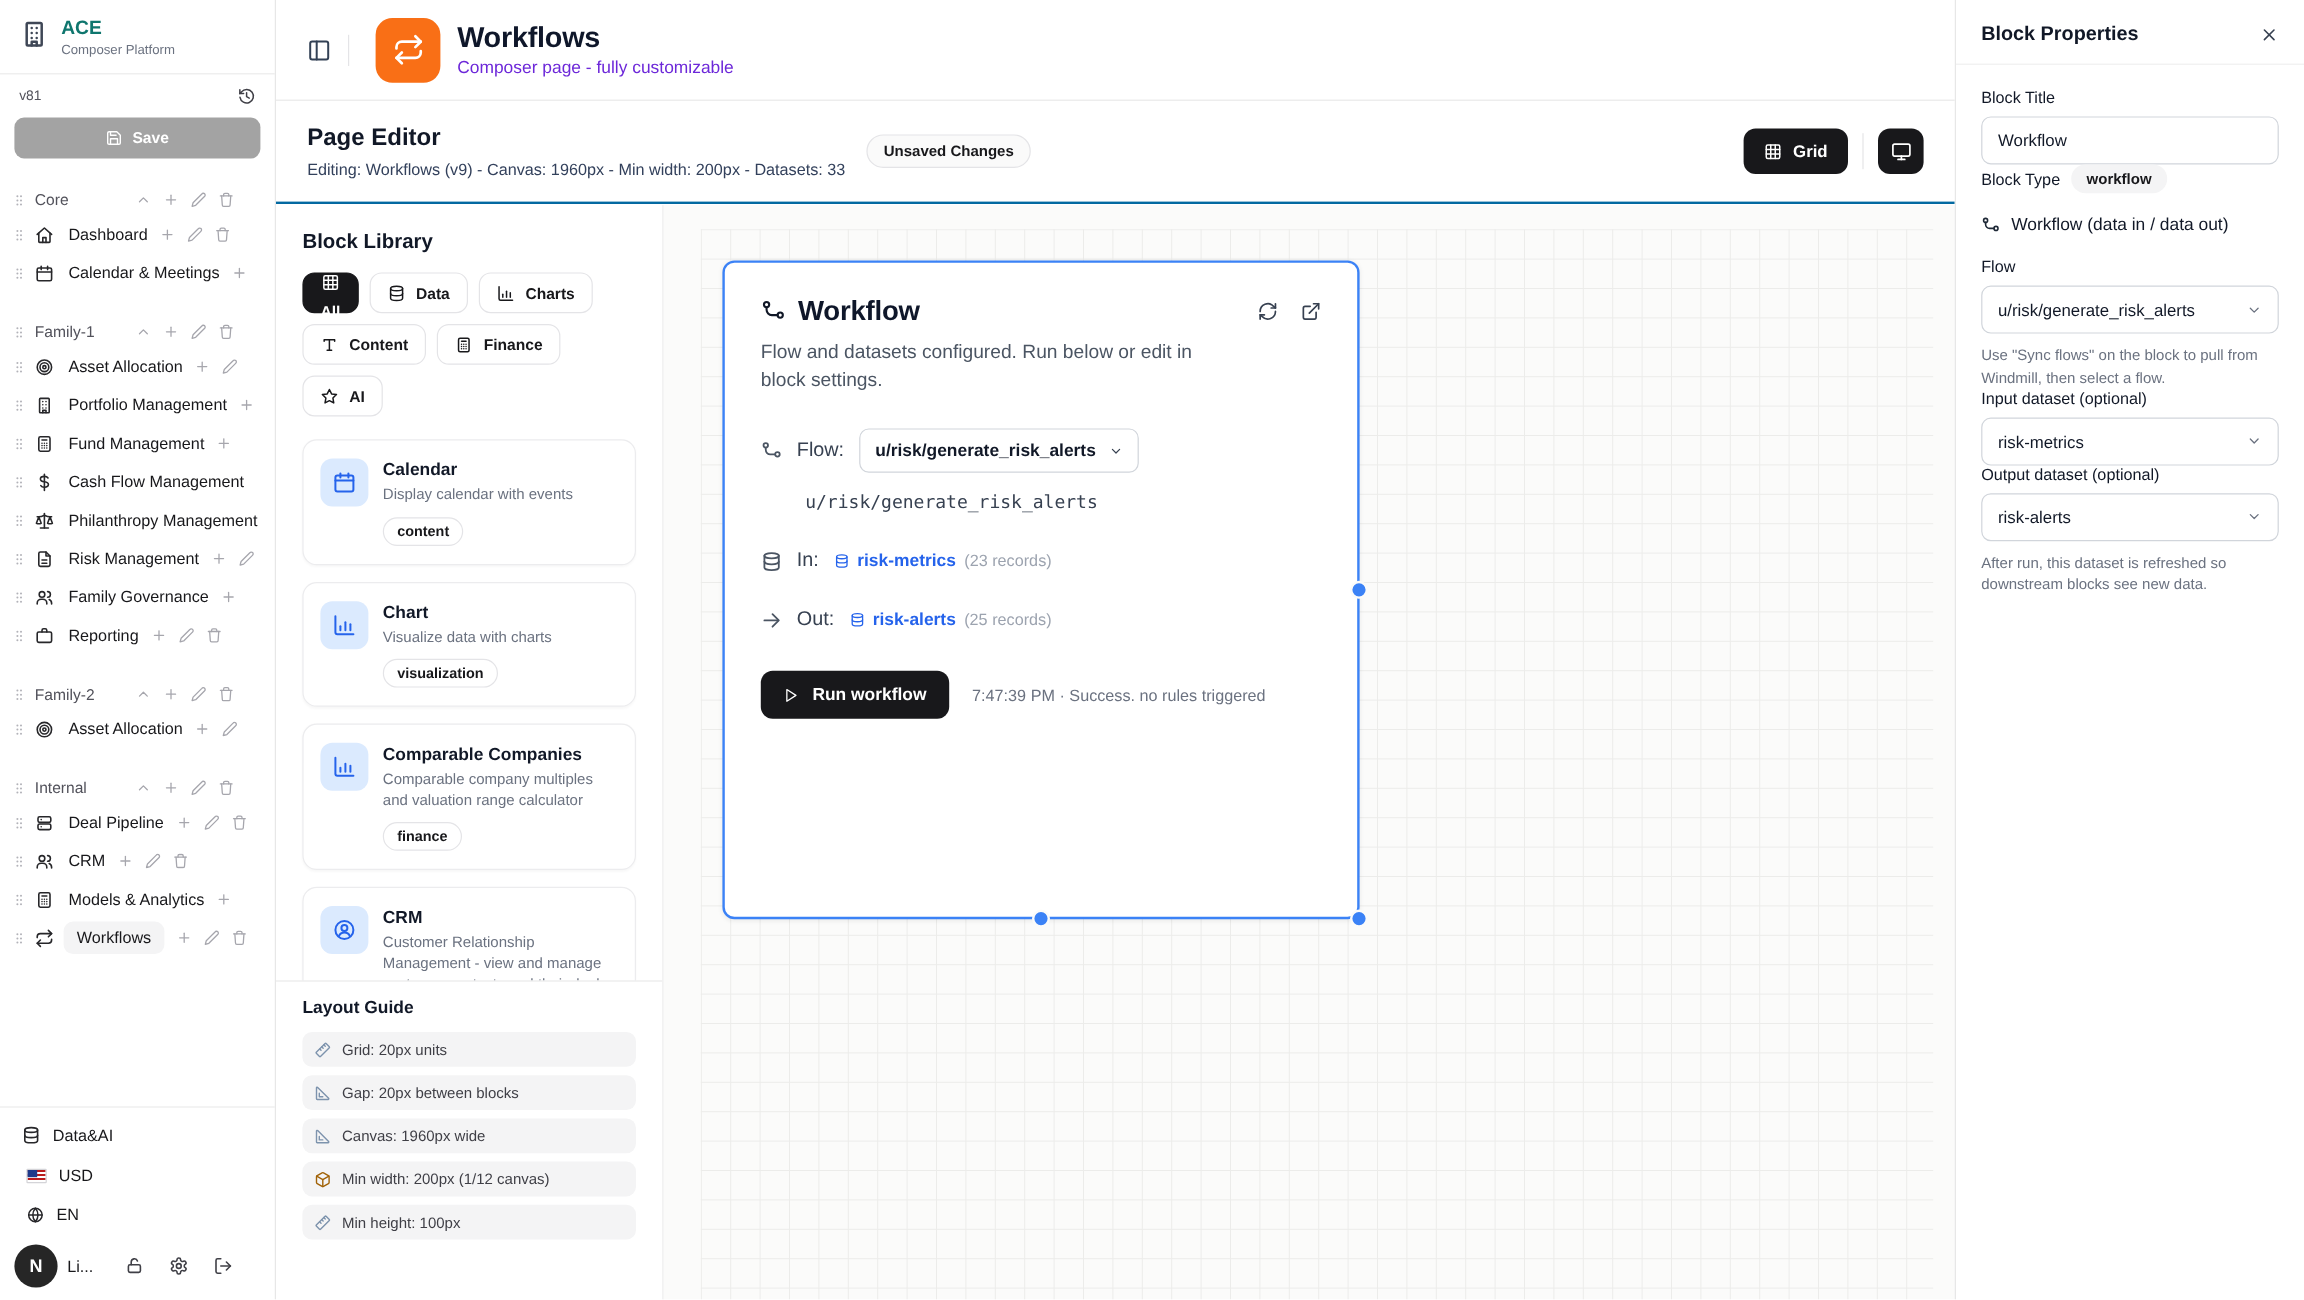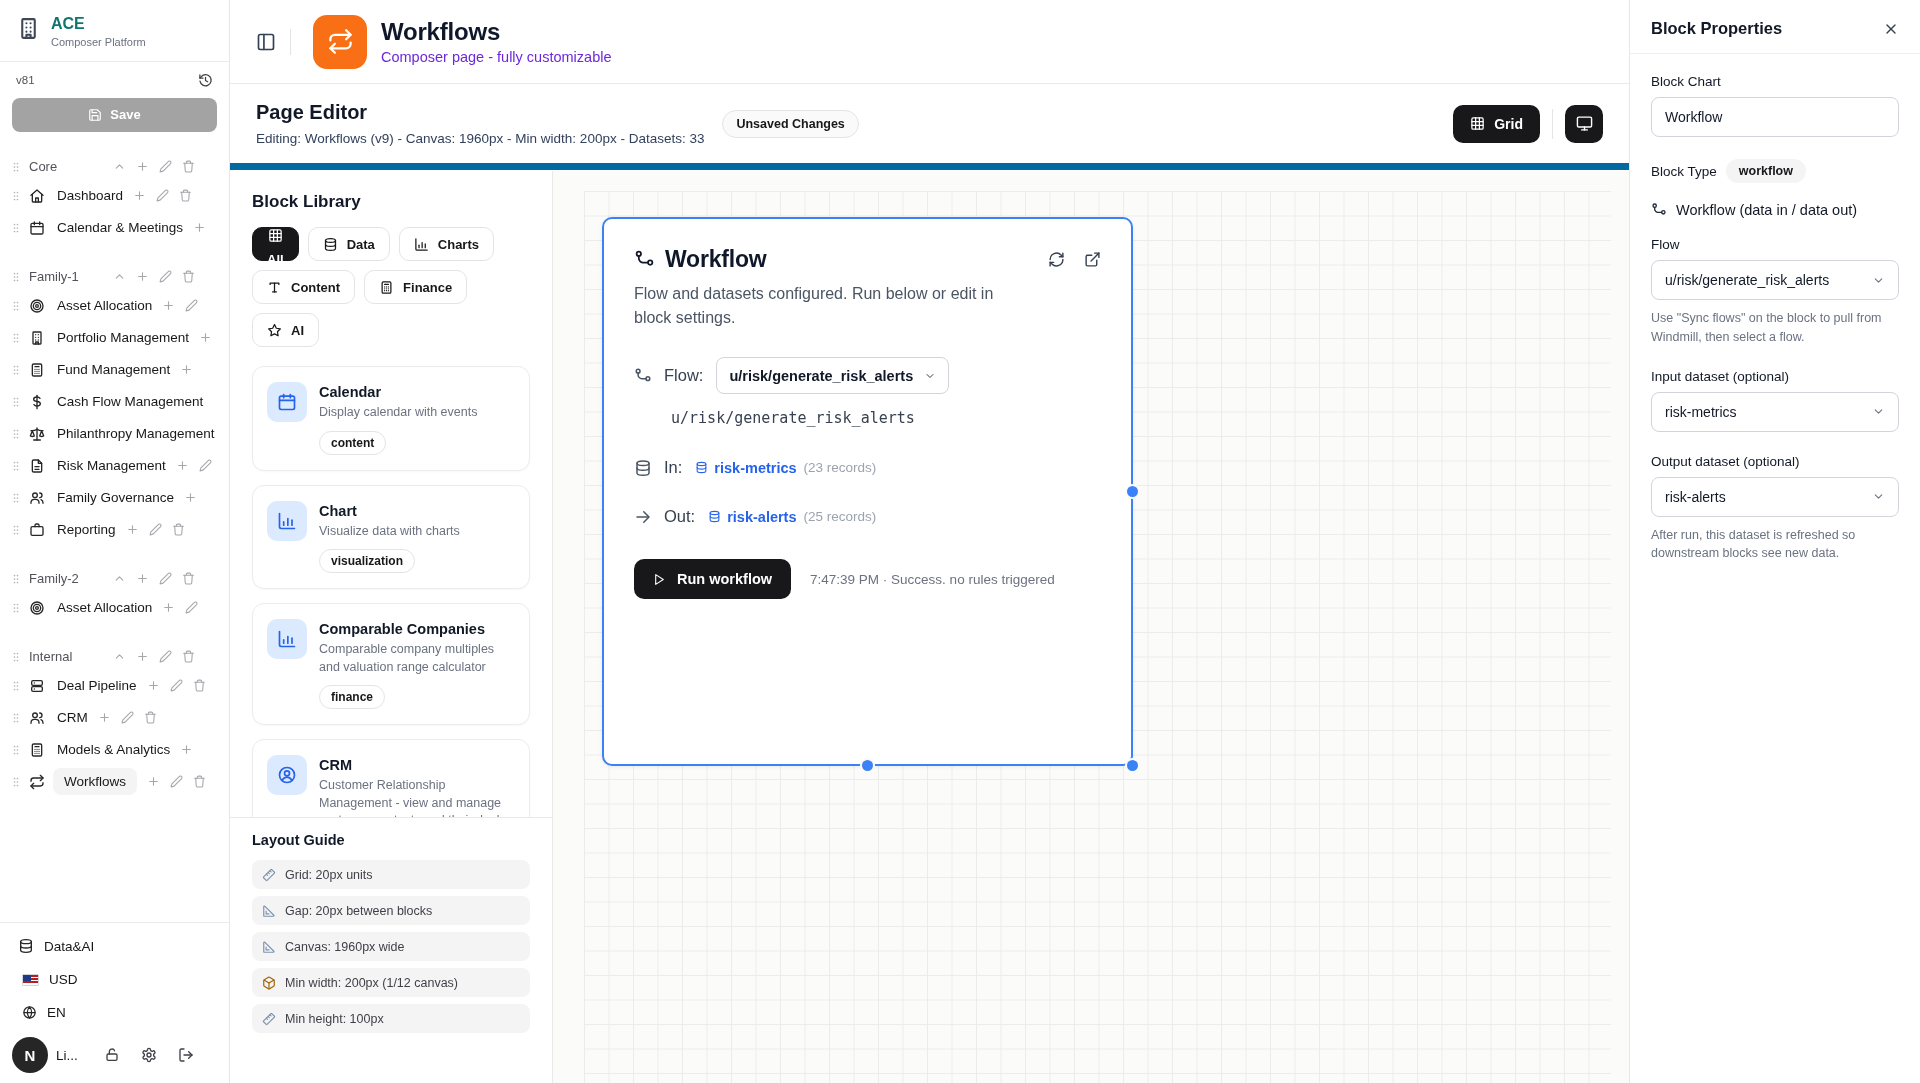--- a/index.html
+++ b/index.html
@@ -46,21 +46,21 @@
   
   .main { position:absolute; left:230px; top:0; right:291px; bottom:0; background:#fff; }
   .main-header { height:84px; border-bottom:1px solid #e9e9e9; display:flex; align-items:center; padding:0 26px; gap:14px; }
   .tgl { width:20px; height:20px; color:#334155; cursor:pointer; }
   .vdiv { width:1px; height:26px; background:#e4e4e7; flex:none; }
   .app-badge { width:54px; height:54px; border-radius:14px; background:#f96f16; color:#fff; display:flex; align-items:center; justify-content:center; margin-left:8px; }
   .app-badge .ic { width:27px; height:27px; }
   .mh-title { font-size:24px; font-weight:bold; color:#0f172a; letter-spacing:-0.2px; }
   .mh-sub { font-size:14.5px; color:#6d28d9; margin-top:3px; }
 
-  .editor-bar { height:86px; border-bottom:7px solid #0369a1; display:flex; align-items:center; padding:0 26px; }
+  .editor-bar { height:86px; border-bottom:2px solid #0369a1; display:flex; align-items:center; padding:0 26px; }
   .pe-title { font-size:20px; font-weight:bold; color:#111827; }
   .pe-info { font-size:13.5px; color:#33415c; margin-top:7px; }
   .badge-pill { margin-left:18px; background:#fafafa; border:1px solid #e4e4e7; border-radius:999px; padding:6px 13px; font-size:12.5px; font-weight:bold; color:#18181b; white-space:nowrap; }
   .eb-spacer { flex:1; }
   .grid-btn { height:38px; background:#18181b; color:#fff; border:none; border-radius:10px; padding:0 17px; font-size:14px; font-weight:bold; display:flex; align-items:center; gap:9px; font-family:inherit; cursor:pointer; }
   .grid-btn .ic { width:15px; height:15px; }
   .eb-div { width:1px; height:30px; background:#e4e4e7; margin:0 12px; }
   .mon-btn { width:38px; height:38px; background:#18181b; color:#fff; border:none; border-radius:10px; display:flex; align-items:center; justify-content:center; cursor:pointer; }
   .mon-btn .ic { width:17px; height:17px; }
 
@@ -126,21 +126,21 @@
   .pp-body { padding:20px 21px; }
   .pp-label { font-size:13.5px; color:#111827; margin-bottom:8px; }
   .pp-input { width:100%; height:40px; border:1px solid #d1d5db; border-radius:8px; padding:0 13px; font-size:14px; color:#111827; font-family:inherit; background:#fff; }
   .pp-row { display:flex; align-items:center; gap:9px; }
   .pp-badge { background:#f4f4f5; border-radius:999px; padding:5px 13px; font-size:12.5px; font-weight:bold; color:#18181b; }
   .pp-type { display:flex; align-items:center; gap:9px; font-size:14.5px; color:#111827; margin-top:19px; }
   .pp-type .ic { width:16px; height:16px; color:#1f2937; }
   .pp-select { width:100%; height:40px; border:1px solid #d1d5db; border-radius:8px; padding:0 13px; display:flex; align-items:center; justify-content:space-between; font-size:14px; color:#111827; cursor:pointer; background:#fff; }
   .pp-select .ic { width:13px; height:13px; color:#6b7280; }
   .pp-help { font-size:12.5px; color:#6b7280; line-height:1.5; margin-top:9px; }
-  .mt22 { margin-top:22px; } .mt19 { margin-top:19px; }
+  .mt22 { } .mt19 { margin-top:19px; }
 </style>
 </head>
 <body>
 
 <aside class="sidebar">
   <div class="sb-brand">
     <span class="ic">
         <svg viewBox="0 0 24 24" fill="none" stroke="currentColor" stroke-width="2" stroke-linecap="round" stroke-linejoin="round">
           <rect x="6" y="3" width="12" height="18" rx="1"></rect>
           <path d="M10 7h.01M14 7h.01"></path>
@@ -1320,21 +1320,21 @@
   <div class="pp-head">
     <span class="pp-title">Block Properties</span>
     <span class="ic pp-close">
         <svg viewBox="0 0 24 24" fill="none" stroke="currentColor" stroke-width="2" stroke-linecap="round" stroke-linejoin="round">
           <path d="M18 6L6 18"></path>
           <path d="M6 6l12 12"></path>
         </svg>
       </span>
   </div>
   <div class="pp-body">
-    <div class="pp-label">Block Chart</div>
+    <div class="pp-label">Block Title</div>
     <input class="pp-input" value="Workflow" style="">
 
     <div class="pp-row mt22">
       <span class="pp-label" style="margin-bottom:0;">Block Type</span>
       <span class="pp-badge">workflow</span>
     </div>
 
     <div class="pp-type">
       <span class="ic">
           <svg viewBox="0 0 24 24" fill="none" stroke="currentColor" stroke-width="2" stroke-linecap="round" stroke-linejoin="round">

